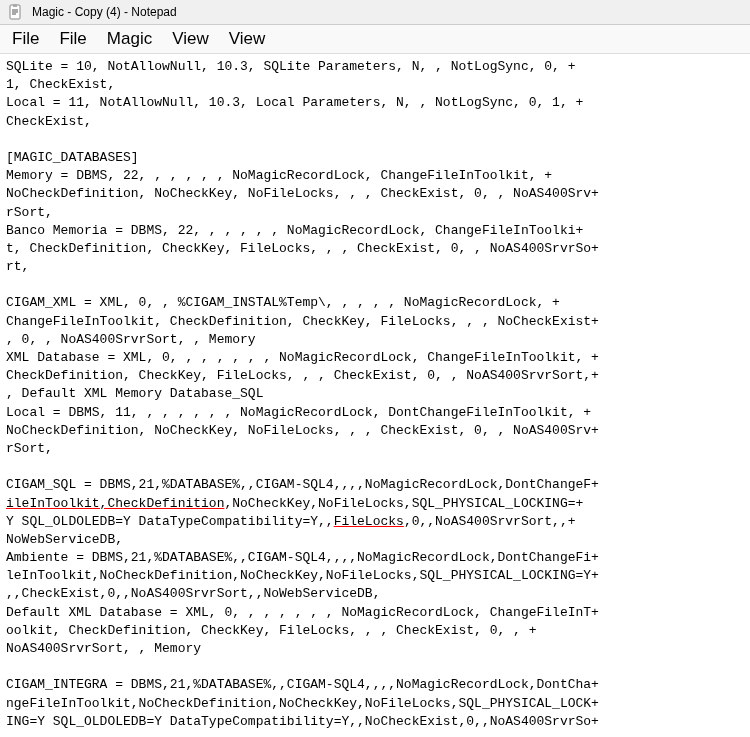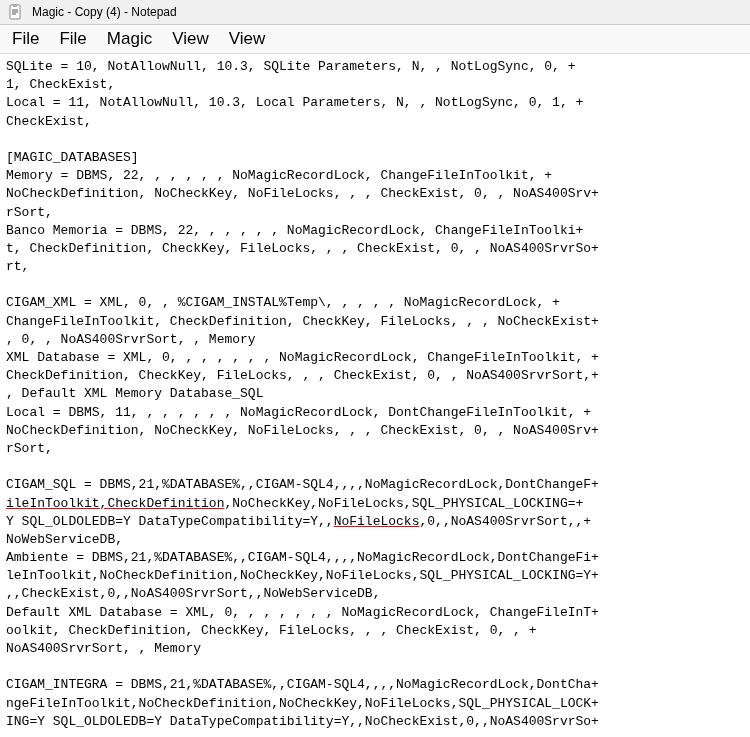--- a/index.html
+++ b/index.html
@@ -115,21 +115,21 @@
 , 0, , NoAS400SrvrSort, , Memory
 XML Database = XML, 0, , , , , , , NoMagicRecordLock, ChangeFileInToolkit, +
 CheckDefinition, CheckKey, FileLocks, , , CheckExist, 0, , NoAS400SrvrSort,+
 , Default XML Memory Database_SQL
 Local = DBMS, 11, , , , , , , NoMagicRecordLock, DontChangeFileInToolkit, +
 NoCheckDefinition, NoCheckKey, NoFileLocks, , , CheckExist, 0, , NoAS400Srv+
 rSort,
 
 CIGAM_SQL = DBMS,21,%DATABASE%,,CIGAM-SQL4,,,,NoMagicRecordLock,DontChangeF+
 <span class="highlight-red-underline">ileInToolkit,CheckDefinition</span>,NoCheckKey,NoFileLocks,SQL_PHYSICAL_LOCKING=+
-Y SQL_OLDOLEDB=Y DataTypeCompatibility=Y,,<span class="highlight-red-underline">NoFileLocks</span>,0,,NoAS400SrvrSort,,+
+Y SQL_OLDOLEDB=Y DataTypeCompatibility=Y,,<span class="highlight-red-underline">FileLocks</span>,0,,NoAS400SrvrSort,,+
 NoWebServiceDB,
 Ambiente = DBMS,21,%DATABASE%,,CIGAM-SQL4,,,,NoMagicRecordLock,DontChangeFi+
 leInToolkit,NoCheckDefinition,NoCheckKey,NoFileLocks,SQL_PHYSICAL_LOCKING=Y+
 ,,CheckExist,0,,NoAS400SrvrSort,,NoWebServiceDB,
 Default XML Database = XML, 0, , , , , , , NoMagicRecordLock, ChangeFileInT+
 oolkit, CheckDefinition, CheckKey, FileLocks, , , CheckExist, 0, , +
 NoAS400SrvrSort, , Memory
 
 CIGAM_INTEGRA = DBMS,21,%DATABASE%,,CIGAM-SQL4,,,,NoMagicRecordLock,DontCha+
 ngeFileInToolkit,NoCheckDefinition,NoCheckKey,NoFileLocks,SQL_PHYSICAL_LOCK+

